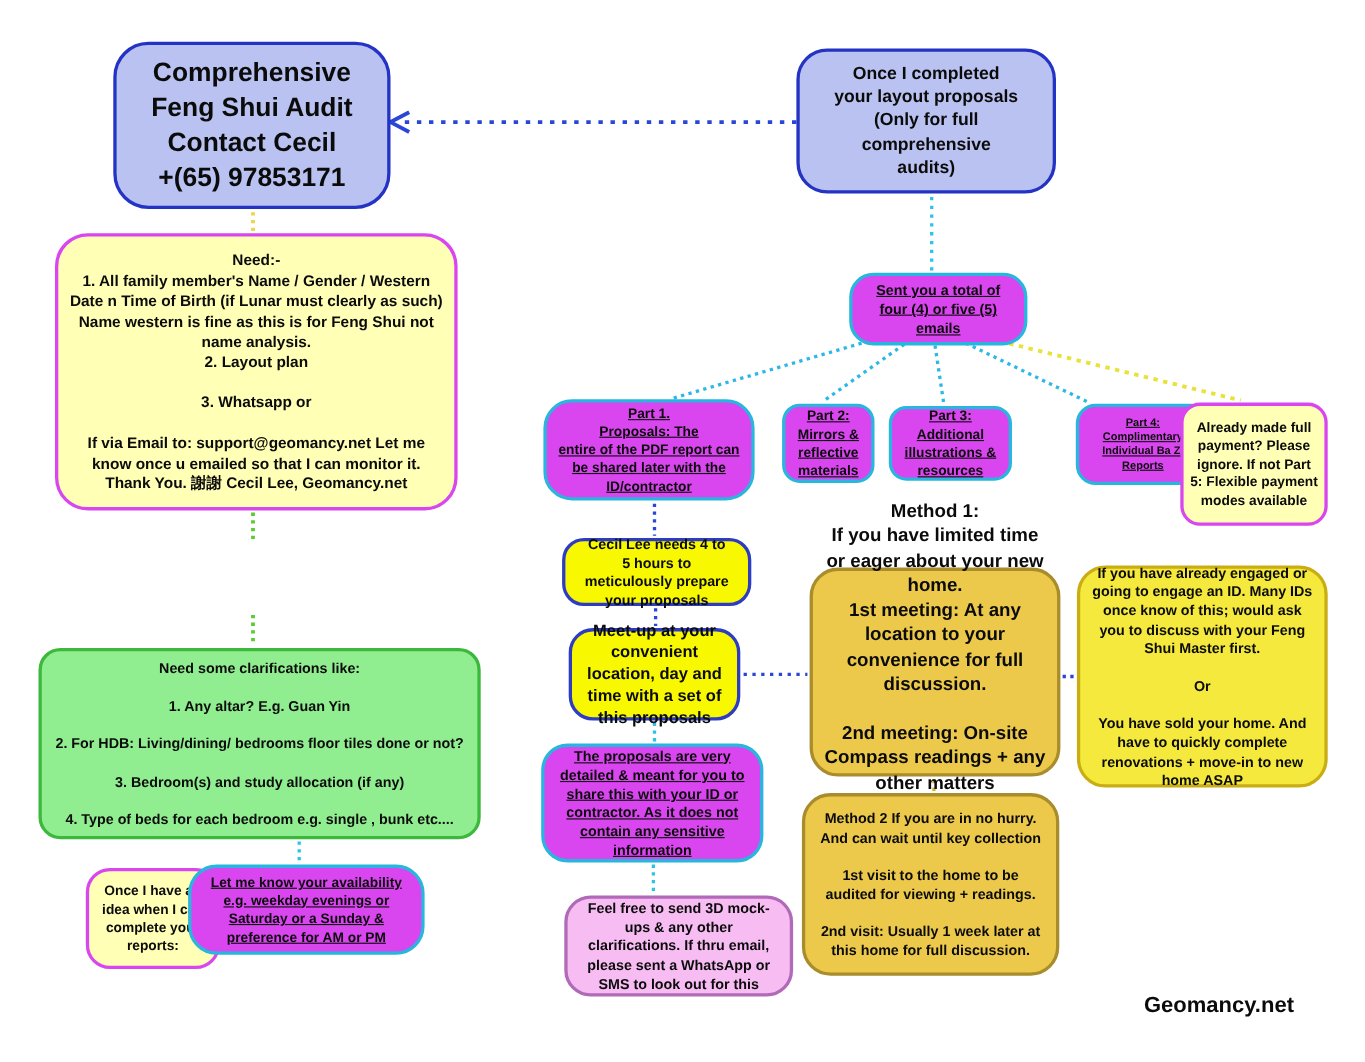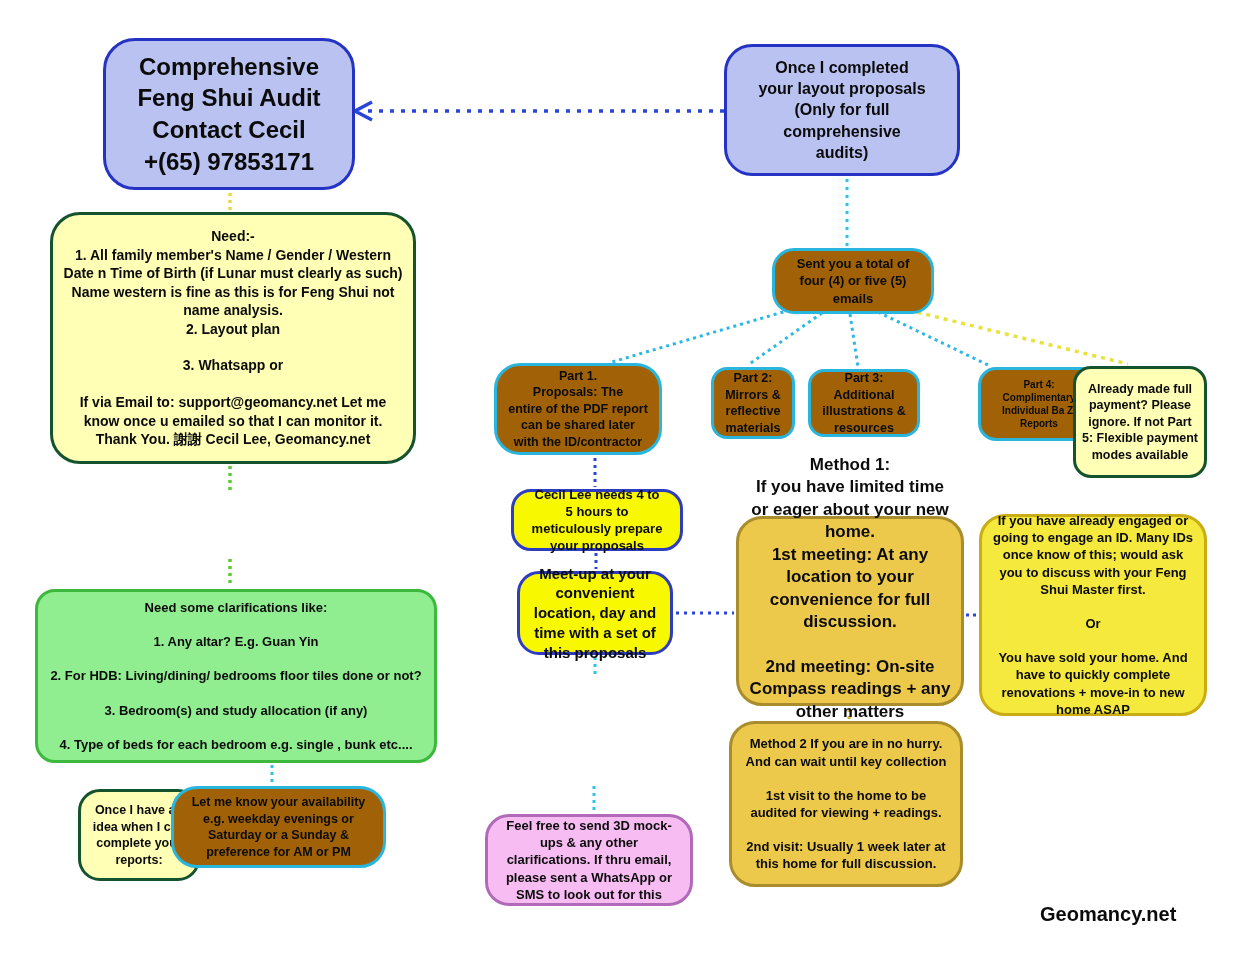--- a/index.html
+++ b/index.html
@@ -15,47 +15,47 @@
     position:absolute;
     display:flex;align-items:center;justify-content:center;
     text-align:center;
     font-weight:bold;color:#0b0b0b;
     white-space:pre-line;
     line-height:1.32;
     padding:8px 10px;box-sizing:border-box;
   }
   
   .c-blue{background:#b9c2f0;border:3px solid #2433c4;}
-  .c-cyan{background:#a16207;border:3px solid #29b6de;}
-  .c-lightyellow{background:#ffffb5;border:3px solid #14532d;}
+  .c-cyan{background:#d946ef;border:3px solid #29b6de;text-decoration:underline;}
+  .c-lightyellow{background:#ffffb5;border:3px solid #d946ef;}
   .c-brightyellow{background:#f8f800;border:3px solid #2d3cc0;}
   .c-orange{background:#f8c77e;border:3px solid #e39a52;}
   .c-green{background:#90ee90;border:3px solid #3cb83c;}
   .c-gold{background:#ecc94b;border:3px solid #a98c2b;}
   .c-yellow2{background:#f4e93c;border:3px solid #c9ad13;}
   .c-pink{background:#f7bdf3;border:3px solid #b06ab8;}
 
   
   .n-main{left:103px;top:38px;width:252px;height:152px;border-radius:32px;font-size:24px;}
   .n-completed{left:724px;top:44px;width:236px;height:132px;border-radius:28px;font-size:16px;}
   .n-need{left:50px;top:212px;width:366px;height:252px;border-radius:30px;font-size:14px;}
   .n-dates{left:37px;top:493px;width:384px;height:64px;border-radius:24px;font-size:13.5px;}
   .n-clarifications{left:35px;top:589px;width:402px;height:174px;border-radius:20px;font-size:13px;}
   .n-reports-idea{left:42px;top:789px;width:122px;height:92px;border-radius:22px;font-size:12.5px;margin-left:36px;}
   .n-availability{left:171px;top:786px;width:215px;height:82px;border-radius:26px;font-size:12.5px;padding:6px;}
   .n-sent{left:772px;top:248px;width:162px;height:66px;border-radius:22px;font-size:13px;}
-  .n-part1{left:494px;top:363px;width:168px;height:92px;border-radius:26px;font-size:12.5px;text-align:center;}
+  .n-part1{left:494px;top:363px;width:192px;height:92px;border-radius:26px;font-size:12.5px;text-align:center;}
   .n-part2{left:711px;top:367px;width:84px;height:72px;border-radius:16px;font-size:12.5px;padding:4px;}
   .n-part3{left:808px;top:369px;width:112px;height:68px;border-radius:16px;font-size:12.5px;padding:4px;}
   .n-part4{left:932px;top:367px;width:122px;height:74px;border-radius:18px;font-size:10px;padding:4px;margin-left:46px;}
   .n-part5{left:1073px;top:366px;width:134px;height:112px;border-radius:18px;font-size:12.5px;padding:6px;}
   .n-prepare{left:511px;top:489px;width:172px;height:62px;border-radius:20px;font-size:13px;padding:16px;}
   .n-meetup{left:517px;top:571px;width:156px;height:84px;border-radius:22px;font-size:15px;padding:4px;}
   .n-proposals{left:492px;top:676px;width:202px;height:108px;border-radius:24px;font-size:13px;}
-  .n-mockups{left:485px;top:814px;width:208px;height:92px;border-radius:24px;font-size:13px;}
+  .n-mockups{left:513px;top:814px;width:208px;height:92px;border-radius:24px;font-size:13px;}
   .n-method1{left:736px;top:516px;width:228px;height:190px;border-radius:26px;font-size:17px;}
   .n-method2{left:729px;top:721px;width:234px;height:166px;border-radius:26px;font-size:13px;}
   .n-engaged{left:979px;top:514px;width:228px;height:202px;border-radius:26px;font-size:13px;}
   .brand{
     position:absolute;left:1040px;top:903px;
     font-size:20px;font-weight:bold;color:#0b0b0b;
   }
 </style>
 </head>
 <body>
@@ -136,20 +136,21 @@
   <div class="node n-part2 c-cyan">Part 2:
 Mirrors &amp; reflective materials</div>
   <div class="node n-part3 c-cyan">Part 3:
 Additional illustrations &amp; resources</div>
   <div class="node n-part4 c-cyan">Part 4:
 Complimentary Individual Ba Zi Reports</div>
   <div class="node n-part5 c-lightyellow">Already made full payment? Please ignore. If not Part 5: Flexible payment modes available</div>
 
   <div class="node n-prepare c-brightyellow">Cecil Lee needs 4 to 5 hours to meticulously prepare your proposals</div>
   <div class="node n-meetup c-brightyellow">Meet-up at your convenient location, day and time with a set of this proposals</div>
+  <div class="node n-proposals c-cyan">The proposals are very detailed &amp; meant for you to share this with your ID or contractor. As it does not contain any sensitive information</div>
   <div class="node n-mockups c-pink">Feel free to send 3D mock-ups &amp; any other clarifications. If thru email, please sent a WhatsApp or SMS to look out for this</div>
 
   <div class="node n-method1 c-gold">Method 1:
 If you have limited time
 or eager about your new home.
 1st meeting: At any location to your convenience for full discussion.
 
 2nd meeting: On-site Compass readings + any other matters
 
 OR</div>

